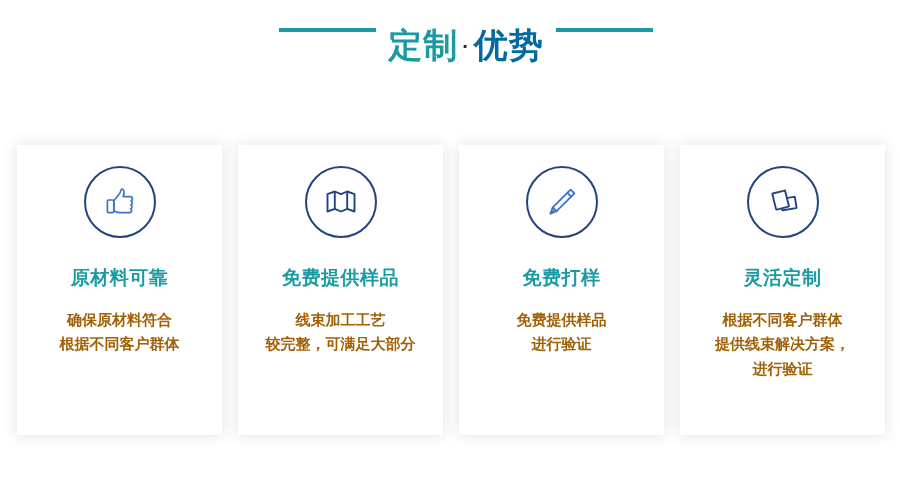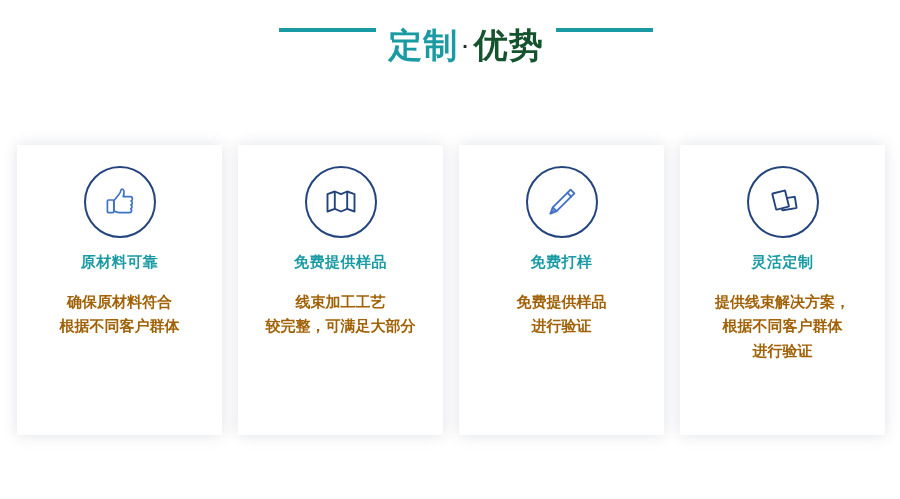--- a/index.html
+++ b/index.html
@@ -50,21 +50,21 @@
   }
 
   .head-title .t-accent { color: #1a9ba3; }
   .head-title .t-dot {
     color: #2a2a2a;
     font-size: 20px;
     padding: 0 4px;
     position: relative;
     top: -4px;
   }
-  .head-title .t-dark { color: #14532d; }
+  .head-title .t-dark { color: #0369a1; }
 
   
   .cards {
     position: absolute;
     left: 17px;
     top: 145px;
     width: 868px;
     height: 290px;
     display: flex;
     justify-content: space-between;
@@ -88,22 +88,22 @@
     border-radius: 50%;
     display: flex;
     align-items: center;
     justify-content: center;
     flex: 0 0 auto;
   }
 
   .icon-wrap svg { display: block; }
 
   .card-title {
-    margin-top: 16px;
-    font-size: 15px;
+    margin-top: 30px;
+    font-size: 19px;
     font-weight: bold;
     color: #1a9ba3;
     letter-spacing: 0.5px;
     line-height: 1;
     text-align: center;
   }
 
   .card-body {
     margin-top: 21px;
     font-size: 15px;
@@ -183,19 +183,19 @@
     <div class="icon-wrap">
       <svg width="40" height="40" viewBox="0 0 40 40" fill="none">
         <g stroke="#23447d" stroke-width="1.9" stroke-linejoin="round">
           <rect x="17.5" y="17.0" width="14.5" height="11.5" rx="0.6" transform="rotate(-9 17.5 17.0)"></rect>
           <rect x="9.2" y="11.6" width="13.2" height="16.6" rx="0.6" transform="rotate(-14 9.2 11.6)" fill="#ffffff"></rect>
         </g>
       </svg>
     </div>
     <div class="card-title">灵活定制</div>
     <div class="card-body">
+      <span class="line">根据不同客户群体</span>
       <span class="line">提供线束解决方案，</span>
-      <span class="line">根据不同客户群体</span>
       <span class="line">进行验证</span>
     </div>
   </div>
 
 </div>
 
 </body></html>

